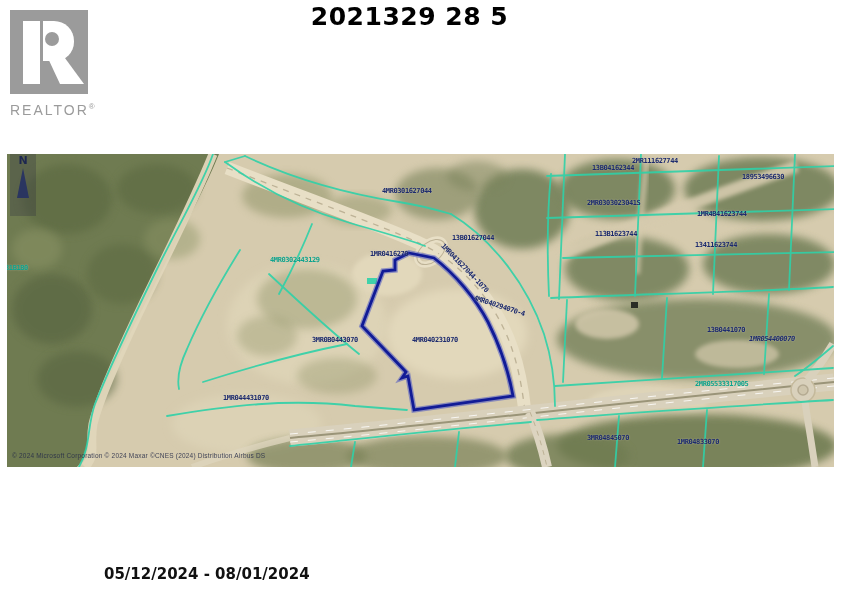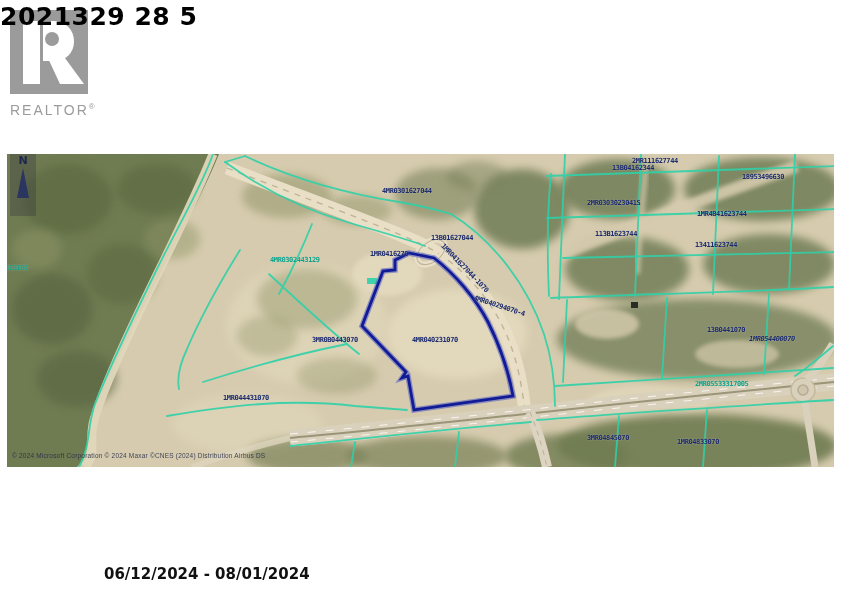--- a/index.html
+++ b/index.html
@@ -4,21 +4,21 @@
 <style>
   html,body{margin:0;padding:0;background:#fff;}
   body{width:841px;height:595px;position:relative;overflow:hidden;
        font-family:"Liberation Sans", sans-serif;}
 
   
   .logo{position:absolute;left:10px;top:10px;width:100px;}
   .logo-text{color:#9b9b9b;font-size:14px;letter-spacing:2px;margin-top:2px;
              font-family:Liberation Sans, sans-serif;}
   .logo-text sup{font-size:8px;}
-  .page-title{position:absolute;left:0;top:2px;width:819px;text-align:left;
+  .page-title{position:absolute;left:0;top:2px;width:819px;text-align:center;
               font-size:25px;font-weight:bold;color:#000;
               font-family:"DejaVu Sans", sans-serif;letter-spacing:.5px;}
 
   
   .map{position:absolute;left:7px;top:154px;width:827px;height:313px;overflow:hidden;
        background:#d6cbae;}
   .map svg{position:absolute;left:0;top:0;}
   .map-overlay{position:absolute;left:0;top:0;width:827px;height:313px;}
   .parcel-label{position:absolute;font-family:"DejaVu Sans Mono",monospace;
                 font-size:7px;font-weight:bold;letter-spacing:-0.4px;
@@ -177,25 +177,25 @@
     </g>
   </svg>
 
   <div class="north">
     <span>N</span>
     <div class="needle"></div>
   </div>
 
   <div class="map-overlay">
       <span class="parcel-label" style="left: 375px; top: 33px; color: rgb(28, 42, 110);">4MR0301627044</span>
-      <span class="parcel-label" style="left: 424px; top: 80px; color: rgb(28, 42, 110); text-align: right;">13B01627044</span>
+      <span class="parcel-label" style="left: 445px; top: 80px; color: rgb(28, 42, 110); text-align: right;">13B01627044</span>
       <span class="parcel-label" style="left: 363px; top: 96px; color: rgb(28, 42, 110);">1MR0416270</span>
       <span class="parcel-label" style="left: 263px; top: 102px; color: rgb(15, 163, 142);">4MR0302443129</span>
       <span class="parcel-label" style="left: 625px; top: 3px; color: rgb(28, 42, 110);">2MR111627744</span>
-      <span class="parcel-label" style="left: 585px; top: 10px; color: rgb(28, 42, 110); margin-left: 20px;">13B04162344</span>
+      <span class="parcel-label" style="left: 585px; top: 10px; color: rgb(28, 42, 110);">13B04162344</span>
       <span class="parcel-label" style="left: 580px; top: 45px; color: rgb(28, 42, 110);">2MR0303023041S</span>
       <span class="parcel-label" style="left: 588px; top: 76px; color: rgb(28, 42, 110);">113B1623744</span>
       <span class="parcel-label" style="left: 690px; top: 56px; color: rgb(28, 42, 110);">1MR4B41623744</span>
       <span class="parcel-label" style="left: 688px; top: 77px; color: rgb(28, 42, 110); margin-top: 10px;">13411623744</span>
       <span class="parcel-label" style="left: 735px; top: 19px; color: rgb(28, 42, 110);">18953496630</span>
       <span class="parcel-label" style="left: 700px; top: 172px; color: rgb(28, 42, 110);">13B0441070</span>
       <span class="parcel-label" style="left: 742px; top: 181px; color: rgb(28, 42, 110); font-style: italic;">1MR054400070</span>
       <span class="parcel-label" style="left: 688px; top: 226px; color: rgb(15, 163, 142);">2MR05533317005</span>
       <span class="parcel-label" style="left: 305px; top: 182px; color: rgb(28, 42, 110);">3MR0B0443070</span>
       <span class="parcel-label" style="left: 405px; top: 182px; color: rgb(28, 42, 110);">4MR040231070</span>
@@ -203,13 +203,13 @@
       <span class="parcel-label" style="left: 216px; top: 240px; color: rgb(28, 42, 110); text-align: right;">1MR044431070</span>
       <span class="parcel-label" style="left: 580px; top: 280px; color: rgb(28, 42, 110);">3MR04845070</span>
       <span class="parcel-label" style="left: 670px; top: 284px; color: rgb(28, 42, 110);">1MR04833070</span>
       <span class="parcel-label" style="left: -2px; top: 110px; color: rgb(15, 163, 142);">31B1B0</span>
       <span class="parcel-label" style="left: 438px; top: 88px; color: rgb(28, 42, 110); transform: rotate(46deg);">1MR041627044-1070</span>
     </div>
 
   <div class="attribution">© 2024 Microsoft Corporation © 2024 Maxar ©CNES (2024) Distribution Airbus DS</div>
 </div>
 
-<div class="date-range">06/12/2024 - 08/01/2024</div>
+<div class="date-range">05/12/2024 - 08/01/2024</div>
 
 </body></html>

